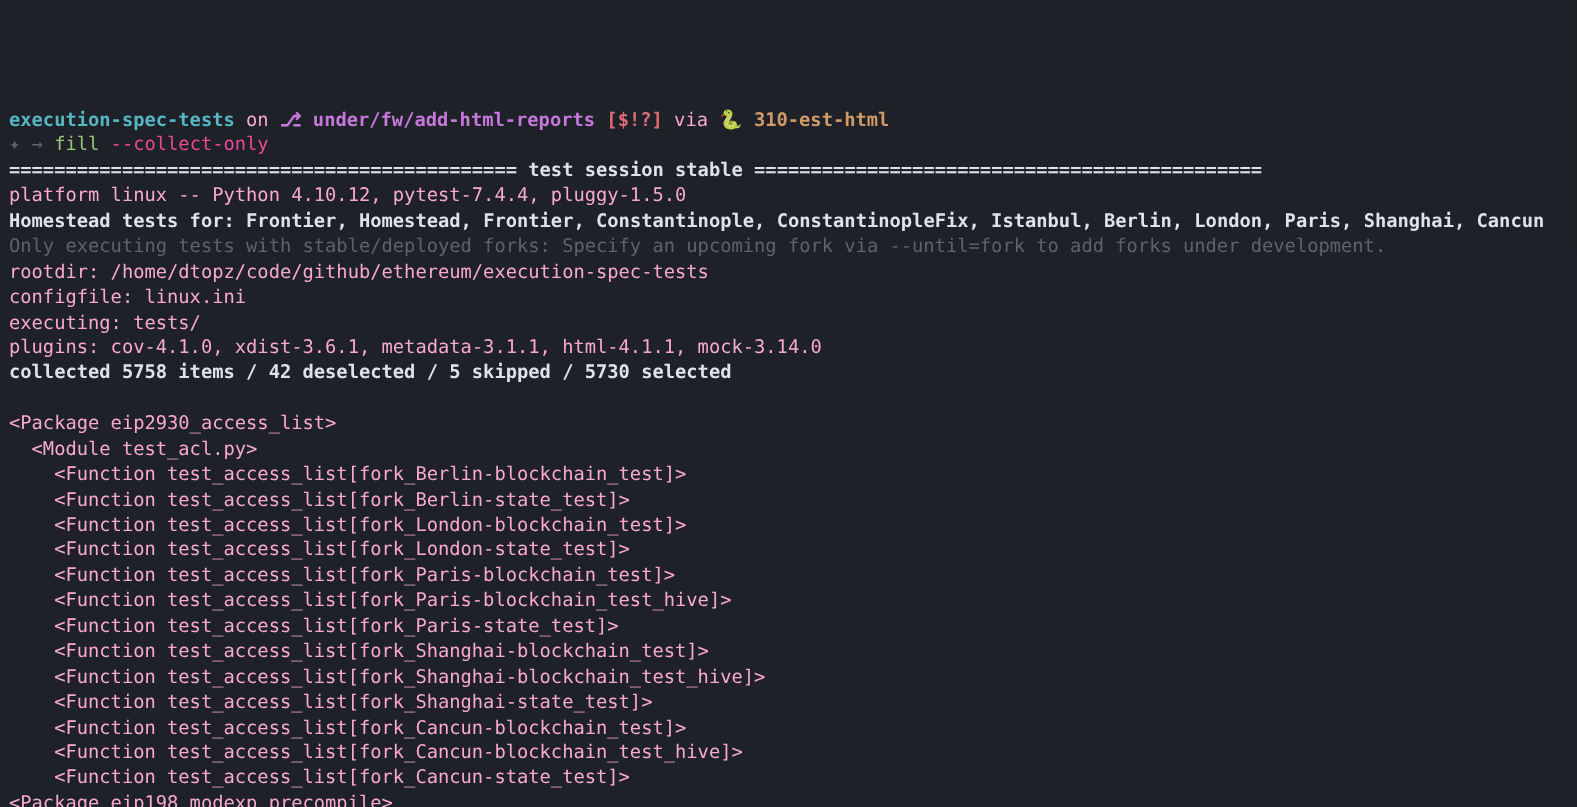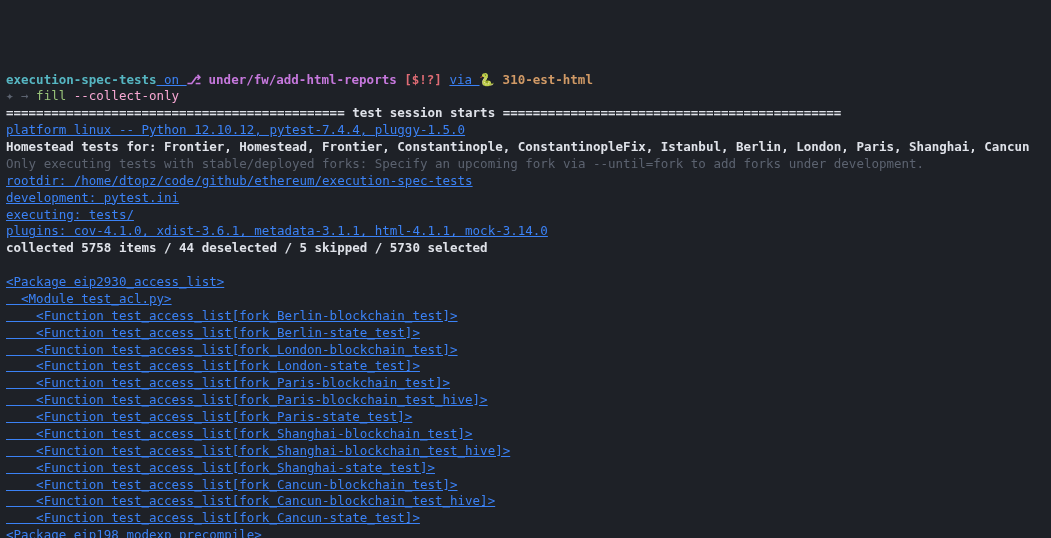--- a/index.html
+++ b/index.html
@@ -10,45 +10,45 @@
   font-size: 12.5px;
   line-height: 1.35;
   padding: 4px 6px;
   width: 1051px;
   height: 538px;
   overflow: hidden;
   white-space: pre;
 }
 .bold { font-weight: 700; text-align: center; }
 .cyan { color: #56b6c2; }
-.teal { color: #f9a8d4; }
+.teal { color: #ec4899; }
 .magenta { color: #c678dd; }
 .red { color: #e06c75; }
 .yellow { color: #d19a66; }
 .green { color: #98c379; text-align: right; }
 .dim { color: #5c6370; }
-.white { color: #3b82f6; text-decoration: underline; }
+.white { color: #f9a8d4; }
 .brightwhite { color: #dfe2e9; }
 </style>
 </head>
 <body>
 
 
 
 <div><span class="bold cyan">execution-spec-tests</span><span class="white"> on </span><span class="bold magenta">⎇ </span><span class="bold magenta">under/fw/add-html-reports</span><span class="bold red"> [$!?] </span><span class="white">via </span><span class="yellow">🐍 </span><span class="bold yellow">310-est-html</span>
 <span class="dim">✦ → </span><span class="green">fill</span><span class="teal"> --collect-only</span>
-<span class="bold brightwhite"><span>============================================= </span><span>test session starts</span><span> =============================================</span></span>
-<span class="white">platform linux -- Python 12.10.12, pytest-7.4.4, pluggy-1.5.0</span>
+<span class="bold brightwhite"><span>============================================= </span><span>test session stable</span><span> =============================================</span></span>
+<span class="white">platform linux -- Python 4.10.12, pytest-7.4.4, pluggy-1.5.0</span>
 <span class="bold brightwhite"><span>Homestead tests for: </span><span>Frontier, Homestead, Frontier, Constantinople, ConstantinopleFix, Istanbul, Berlin, London, Paris, Shanghai, Cancun</span></span>
 <span class="dim">Only executing tests with stable/deployed forks: Specify an upcoming fork via --until=fork to add forks under development.</span>
 <span class="white">rootdir: /home/dtopz/code/github/ethereum/execution-spec-tests</span>
-<span class="white">development: pytest.ini</span>
+<span class="white">configfile: linux.ini</span>
 <span class="white">executing: tests/</span>
 <span class="white">plugins: cov-4.1.0, xdist-3.6.1, metadata-3.1.1, html-4.1.1, mock-3.14.0</span>
-<span class="bold brightwhite">collected 5758 items / 44 deselected / 5 skipped / 5730 selected</span>
+<span class="bold brightwhite">collected 5758 items / 42 deselected / 5 skipped / 5730 selected</span>
 
 <span class="white">&lt;Package eip2930_access_list&gt;</span>
 <span class="white">  &lt;Module test_acl.py&gt;</span>
 <span class="white">    &lt;Function test_access_list[fork_Berlin-blockchain_test]&gt;</span>
 <span class="white">    &lt;Function test_access_list[fork_Berlin-state_test]&gt;</span>
 <span class="white">    &lt;Function test_access_list[fork_London-blockchain_test]&gt;</span>
 <span class="white">    &lt;Function test_access_list[fork_London-state_test]&gt;</span>
 <span class="white">    &lt;Function test_access_list[fork_Paris-blockchain_test]&gt;</span>
 <span class="white">    &lt;Function test_access_list[fork_Paris-blockchain_test_hive]&gt;</span>
 <span class="white">    &lt;Function test_access_list[fork_Paris-state_test]&gt;</span>

